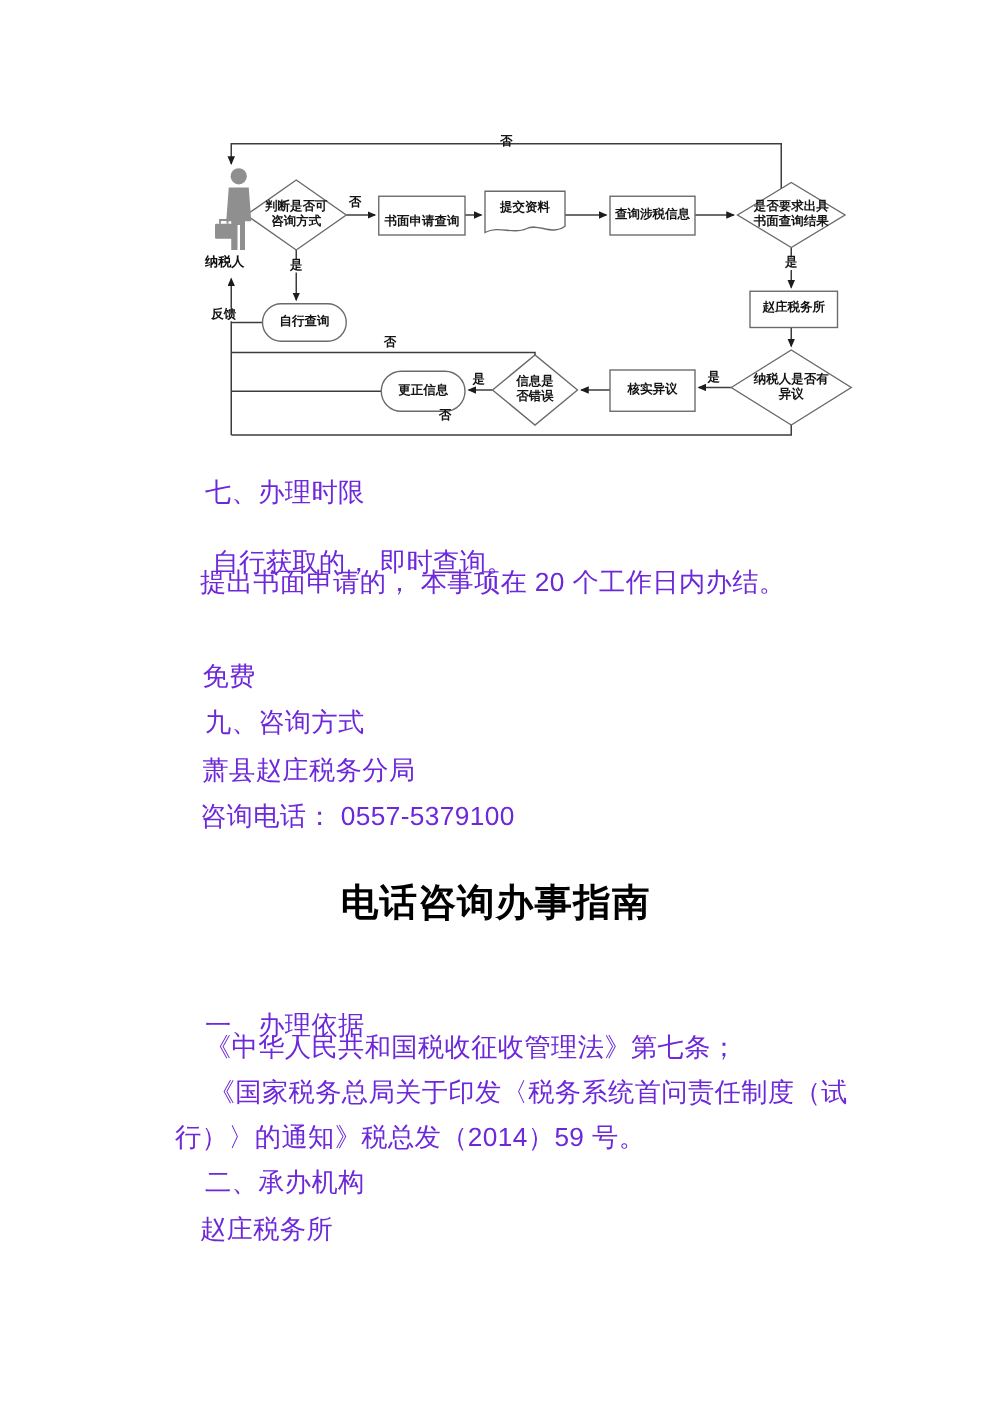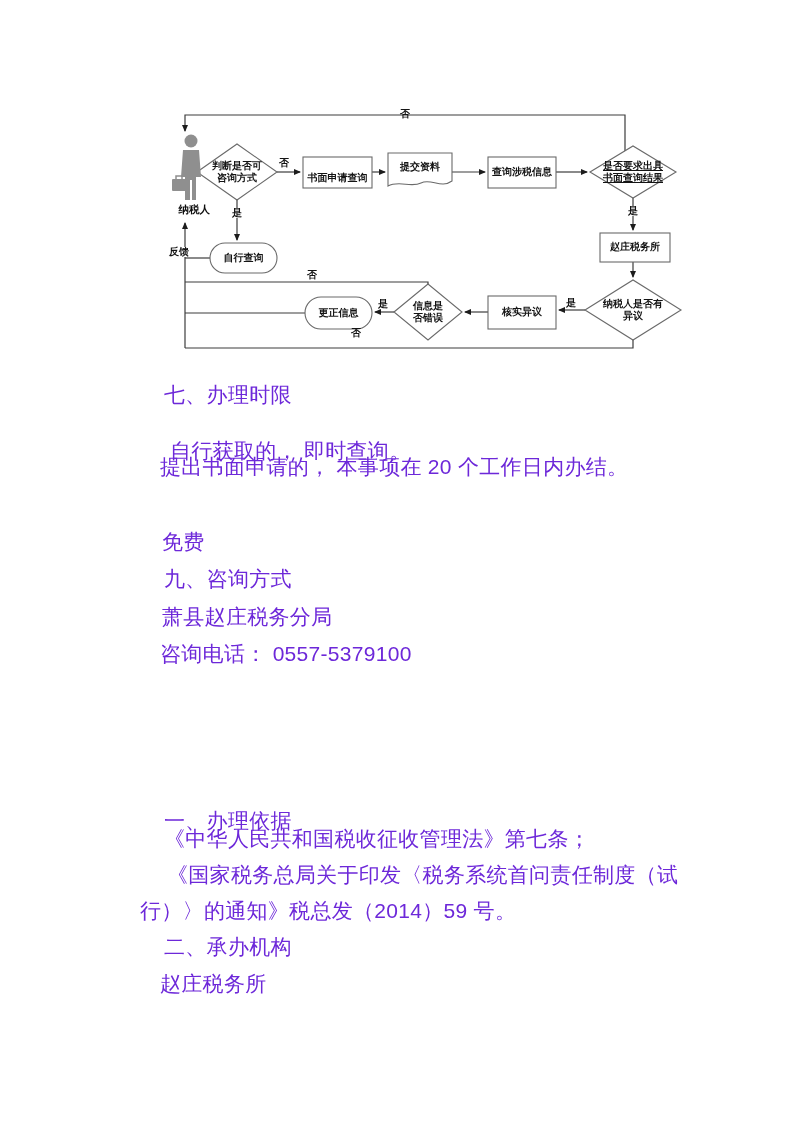--- a/index.html
+++ b/index.html
@@ -13,21 +13,21 @@
   .nl {
     position:absolute; display:flex; align-items:center; justify-content:center;
     text-align:center; font-size:10px; line-height:1.25; color:#141414;
     font-weight:600; white-space:pre-line; letter-spacing:0px;
   }
   .el {
     position:absolute; font-size:10px; font-weight:600; color:#141414;
     line-height:1; padding:0 1px; white-space:nowrap;
   }
   .el.bg { background:#ffffff; }
-  .actor-label { position:absolute; font-size:10.5px; font-weight:700; color:#0d0d0d; text-align:right; }
+  .actor-label { position:absolute; font-size:10.5px; font-weight:700; color:#0d0d0d; text-align:left; }
   
   .t {
     position:absolute; white-space:nowrap; font-size:21px; color:#6d28d9;
     letter-spacing:0.3px; line-height:1.15;
   }
   .doc-title {
     position:absolute; left:0; width:100%; text-align:center;
     font-size:30px; font-weight:700; color:#000; letter-spacing:1px; white-space:nowrap;
   }
 </style>
@@ -83,21 +83,21 @@
         <rect x="12" y="79" width="14" height="12" rx="1"></rect>
         <path d="M16,79 v-3 h6 v3" fill="none" stroke="#8f8f8f" stroke-width="1.5"></path>
       </g>
     </svg>
 
     <div class="nl" style="left:40px;top:50px;width:74px;height:44px;">判断是否可
 咨询方式</div>
     <div class="nl" style="left:143px;top:57px;width:69px;height:42px;">书面申请查询</div>
     <div class="nl" style="left:228px;top:53px;width:64px;height:28px;">提交资料</div>
     <div class="nl" style="left:328px;top:57px;width:68px;height:31px;">查询涉税信息</div>
-    <div class="nl" style="left:425px;top:48px;width:96px;height:48px;text-decoration:underline;">是否要求出具
+    <div class="nl" style="left:425px;top:48px;width:96px;height:48px;">是否要求出具
 书面查询结果</div>
     <div class="nl" style="left:440px;top:133px;width:70px;height:29px;">赵庄税务所</div>
     <div class="nl" style="left:420px;top:182px;width:106px;height:56px;">纳税人是否有
 异议</div>
     <div class="nl" style="left:328px;top:196px;width:68px;height:33px;">核实异议</div>
     <div class="nl" style="left:238px;top:186px;width:60px;height:52px;">信息是
 否错误</div>
     <div class="nl" style="left:145px;top:197px;width:67px;height:32px;">更正信息</div>
     <div class="nl" style="left:50px;top:143px;width:67px;height:30px;">自行查询</div>
 
@@ -116,20 +116,21 @@
   <div class="t" style="left:164px;top:383px;">七、办理时限</div>
   <div class="t" style="left:170px;top:419px;margin-top:20px;">自行获取的， 即时查询。</div>
   <div class="t" style="left:160px;top:455px;">提出书面申请的， 本事项在 20 个工作日内办结。</div>
 
   <div class="t" style="left:162px;top:530px;">免费</div>
 
   <div class="t" style="left:164px;top:567px;">九、咨询方式</div>
   <div class="t" style="left:162px;top:605px;">萧县赵庄税务分局</div>
   <div class="t" style="left:160px;top:642px;">咨询电话： 0557-5379100</div>
 
+  <div class="doc-title" style="top:702px;">电话咨询办事指南</div>
 
   <div class="t" style="left:164px;top:789px;margin-top:20px;">一、办理依据</div>
   <div class="t" style="left:164px;top:827px;">《中华人民共和国税收征收管理法》第七条；</div>
   <div class="t" style="left:167px;top:863px;">《国家税务总局关于印发〈税务系统首问责任制度（试</div>
   <div class="t" style="left:140px;top:899px;">行）〉的通知》税总发（2014）59 号。</div>
 
   <div class="t" style="left:164px;top:935px;">二、承办机构</div>
   <div class="t" style="left:160px;top:972px;">赵庄税务所</div>
 
 </div>

